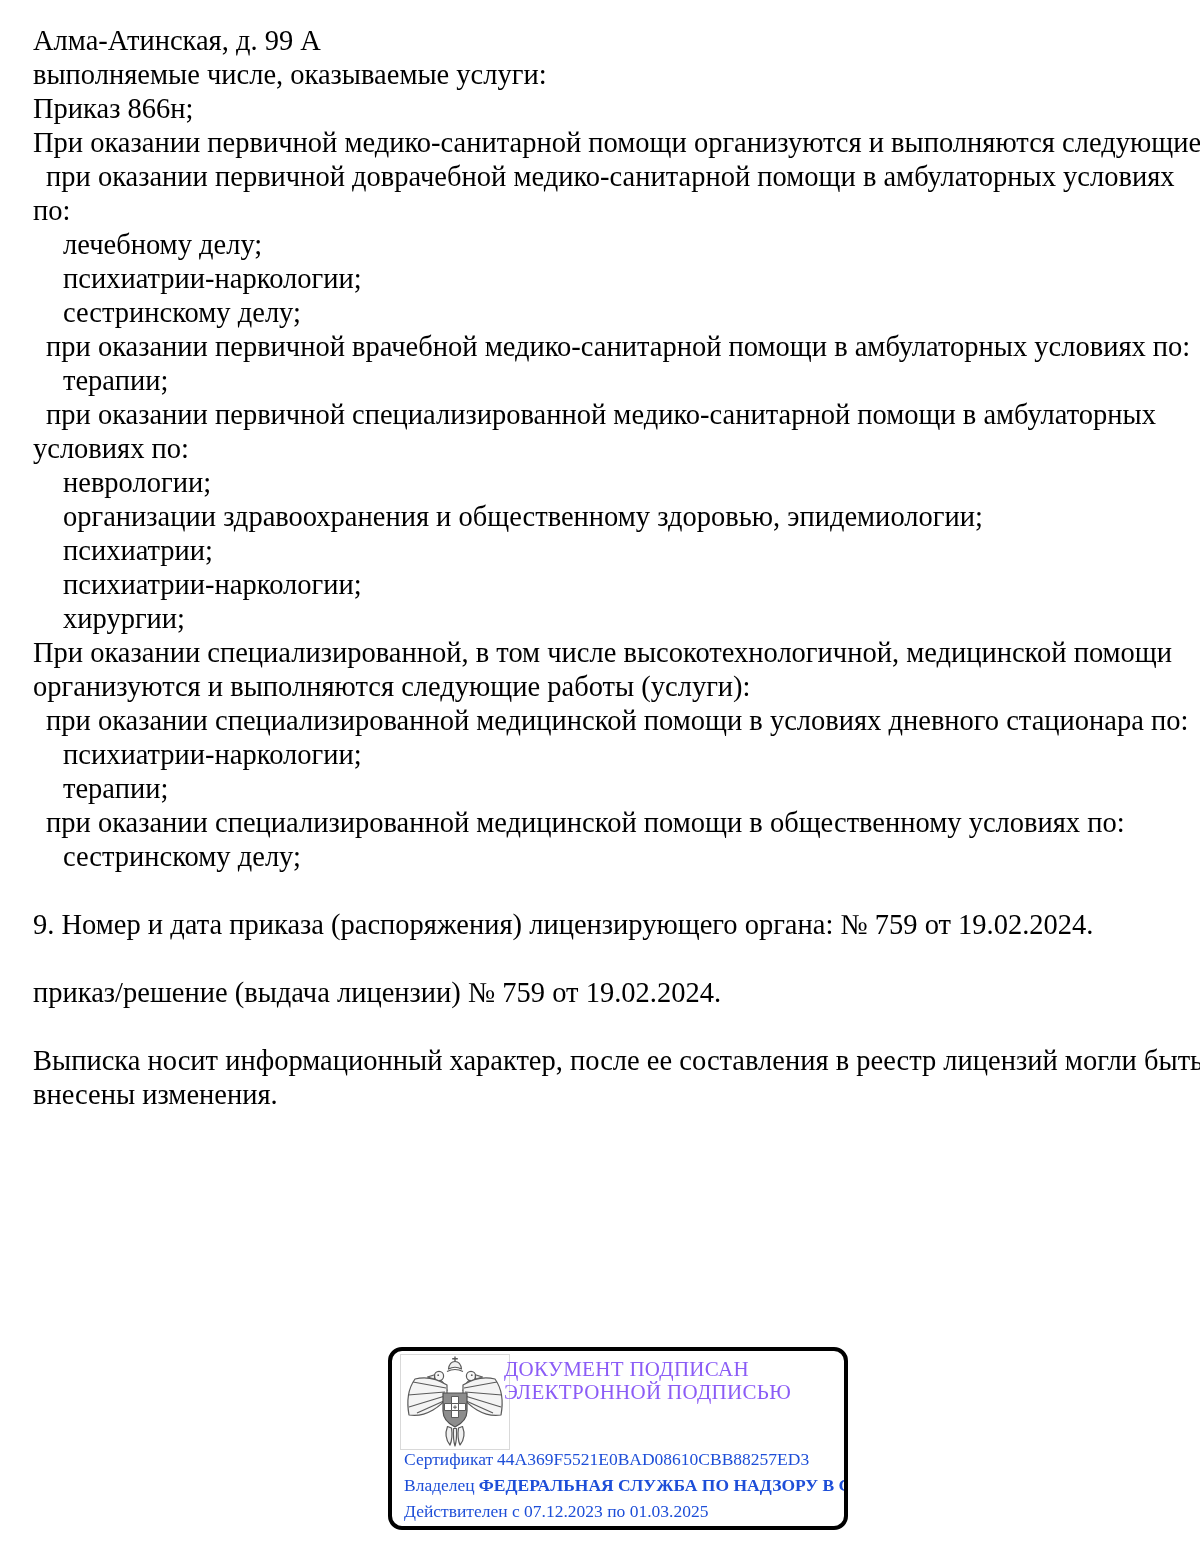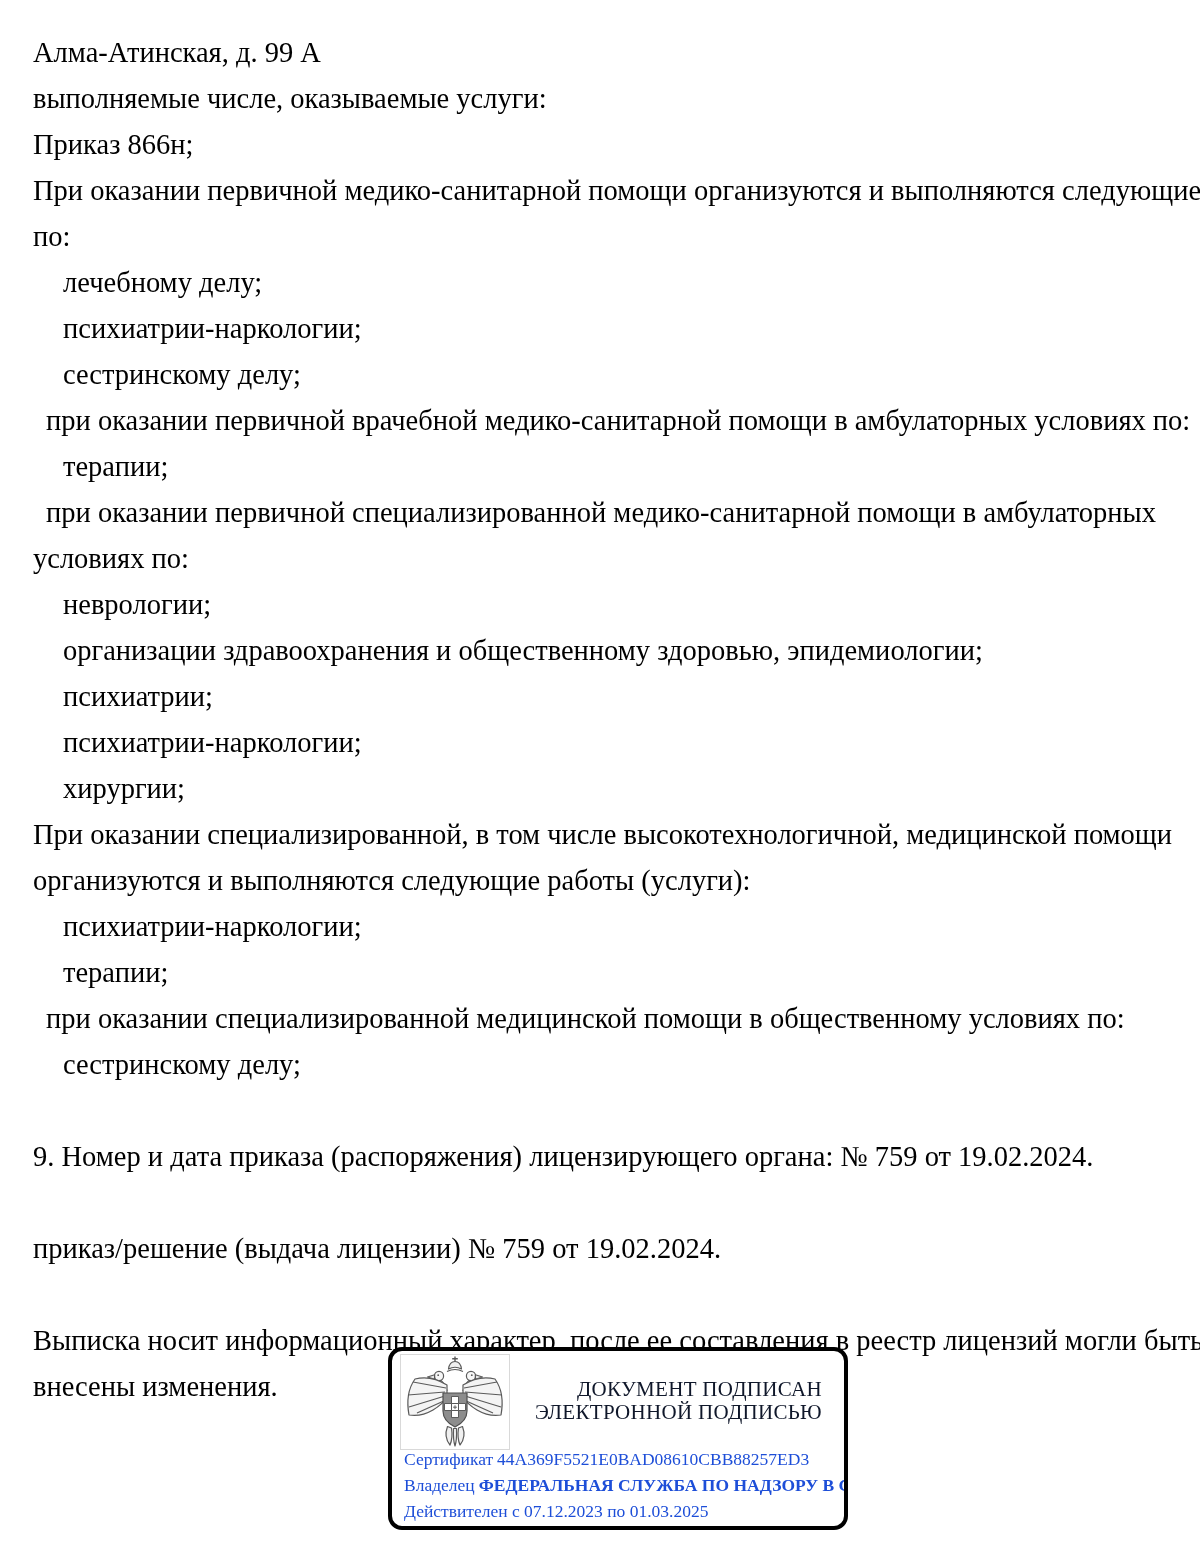--- a/index.html
+++ b/index.html
@@ -22,21 +22,20 @@
     left: 33px;
     top: 24px;
     width: 1160px;
     font-size: 28.5px;
     line-height: 34px;
     color: #000000;
   }
   .doc-line {
     height: 34px;
     white-space: nowrap;
-    margin-top: 12px;
   }
   .doc-line.ind-1 { padding-left: 13px; }
   .doc-line.ind-2 { padding-left: 30px; }
 
   
   .stamp {
     position: absolute;
     left: 388px;
     top: 1347px;
     width: 460px;
@@ -52,28 +51,28 @@
     top: 3px;
     width: 110px;
     height: 96px;
     box-sizing: border-box;
     border: 1px solid #d9d9d9;
     background: #ffffff;
   }
   .stamp-title {
     position: absolute;
     left: 112px;
-    top: 27px;
+    top: 7px;
     width: 318px;
-    text-align: right;
+    text-align: left;
     font-size: 21px;
     line-height: 23px;
     letter-spacing: 0.3px;
     white-space: nowrap;
-    color: #0f172a;
+    color: #8b5cf6;
   }
   .stamp-info {
     position: absolute;
     left: 12px;
     top: 95px;
     width: 440px;
     font-size: 17.5px;
     line-height: 26px;
     white-space: nowrap;
     overflow: hidden;
@@ -85,35 +84,37 @@
 </head>
 <body>
 
 <div class="page">
 
   <div class="doc-text">
       <div class="doc-line ind-0">Алма-Атинская, д. 99 А</div>
       <div class="doc-line ind-0">выполняемые числе, оказываемые услуги:</div>
       <div class="doc-line ind-0">Приказ 866н;</div>
       <div class="doc-line ind-0">При оказании первичной медико-санитарной помощи организуются и выполняются следующие</div>
+      <div class="doc-line ind-1">при оказании первичной доврачебной медико-санитарной помощи в амбулаторных условиях</div>
       <div class="doc-line ind-0">по:</div>
       <div class="doc-line ind-2">лечебному делу;</div>
       <div class="doc-line ind-2">психиатрии-наркологии;</div>
       <div class="doc-line ind-2">сестринскому делу;</div>
       <div class="doc-line ind-1">при оказании первичной врачебной медико-санитарной помощи в амбулаторных условиях по:</div>
       <div class="doc-line ind-2">терапии;</div>
       <div class="doc-line ind-1">при оказании первичной специализированной медико-санитарной помощи в амбулаторных</div>
       <div class="doc-line ind-0">условиях по:</div>
       <div class="doc-line ind-2">неврологии;</div>
       <div class="doc-line ind-2">организации здравоохранения и общественному здоровью, эпидемиологии;</div>
       <div class="doc-line ind-2">психиатрии;</div>
       <div class="doc-line ind-2">психиатрии-наркологии;</div>
       <div class="doc-line ind-2">хирургии;</div>
       <div class="doc-line ind-0">При оказании специализированной, в том числе высокотехнологичной, медицинской помощи</div>
       <div class="doc-line ind-0">организуются и выполняются следующие работы (услуги):</div>
+      <div class="doc-line ind-1">при оказании специализированной медицинской помощи в условиях дневного стационара по:</div>
       <div class="doc-line ind-2">психиатрии-наркологии;</div>
       <div class="doc-line ind-2">терапии;</div>
       <div class="doc-line ind-1">при оказании специализированной медицинской помощи в общественному условиях по:</div>
       <div class="doc-line ind-2">сестринскому делу;</div>
       <div class="doc-line ind-0">&nbsp;</div>
       <div class="doc-line ind-0">9. Номер и дата приказа (распоряжения) лицензирующего органа: № 759 от 19.02.2024.</div>
       <div class="doc-line ind-0">&nbsp;</div>
       <div class="doc-line ind-0">приказ/решение (выдача лицензии) № 759 от 19.02.2024.</div>
       <div class="doc-line ind-0">&nbsp;</div>
       <div class="doc-line ind-0">Выписка носит информационный характер, после ее составления в реестр лицензий могли быть</div>

